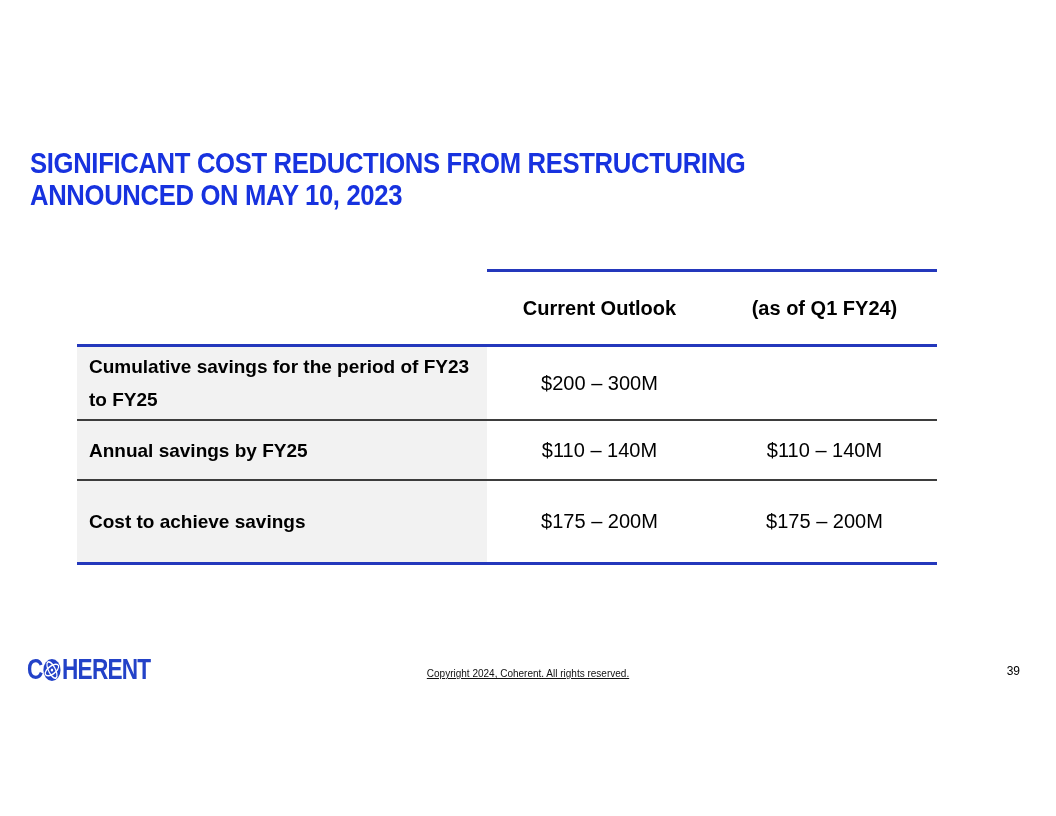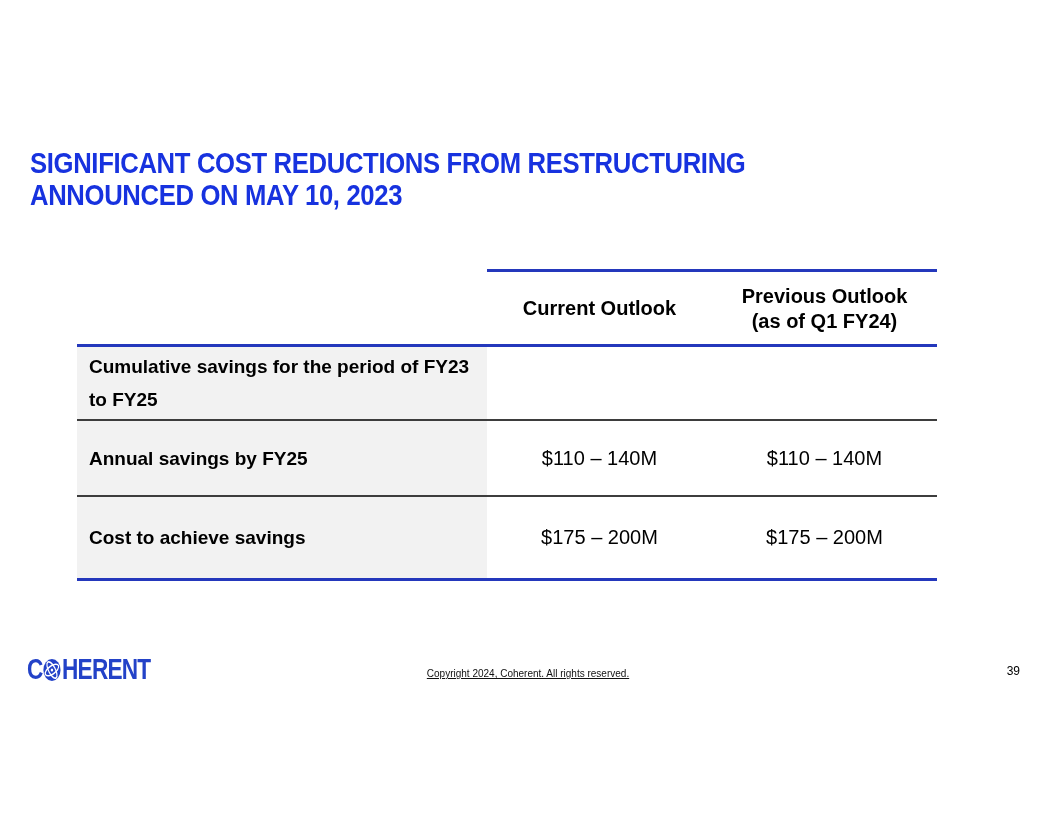--- a/index.html
+++ b/index.html
@@ -39,21 +39,21 @@
     display:flex; flex-direction:column; align-items:center; justify-content:center;
     text-align:center; font-weight:bold; font-size:20px; line-height:25px;
     padding-top:4px;
   }
   .trow {
     display:grid; grid-template-columns:410px 225px 225px;
     height:74px;
   }
   .trow.sep { border-bottom:2px solid var(--separator-gray,#3D3D3D); }
   .trow.last { height:84px; border-bottom:3px solid var(--line-blue,#2438BC); }
-  .trow.mid { height:76px; }
+  .trow.mid { height:60px; }
   .label-cell {
     background:var(--label-bg,#F2F2F2);
     display:flex; align-items:center;
     padding:0 14px 0 12px;
     font-weight:bold; font-size:19px; line-height:33px;
   }
   .value-cell {
     display:flex; align-items:center; justify-content:center;
     font-size:20px;
   }
@@ -90,29 +90,29 @@
   <div class="outlook-table">
 
     <div class="thead">
       <div class="thead-topline"></div>
       <div class="th"></div>
       <div class="th">
         <span>Current Outlook</span>
         <span></span>
       </div>
       <div class="th">
-        <span>Previous Outlook</span>
         <span>(as of Q1 FY24)</span>
       </div>
     </div>
 
     <div class="trow sep">
       <div class="label-cell">
         <span>Cumulative savings for the period of FY23 to FY25</span>
       </div>
+      <div class="value-cell">$200 – 300M</div>
     </div>
 
     <div class="trow mid sep">
       <div class="label-cell">
         <span>Annual savings by FY25</span>
       </div>
       <div class="value-cell">$110 – 140M</div>
       <div class="value-cell">$110 – 140M</div>
     </div>
 

